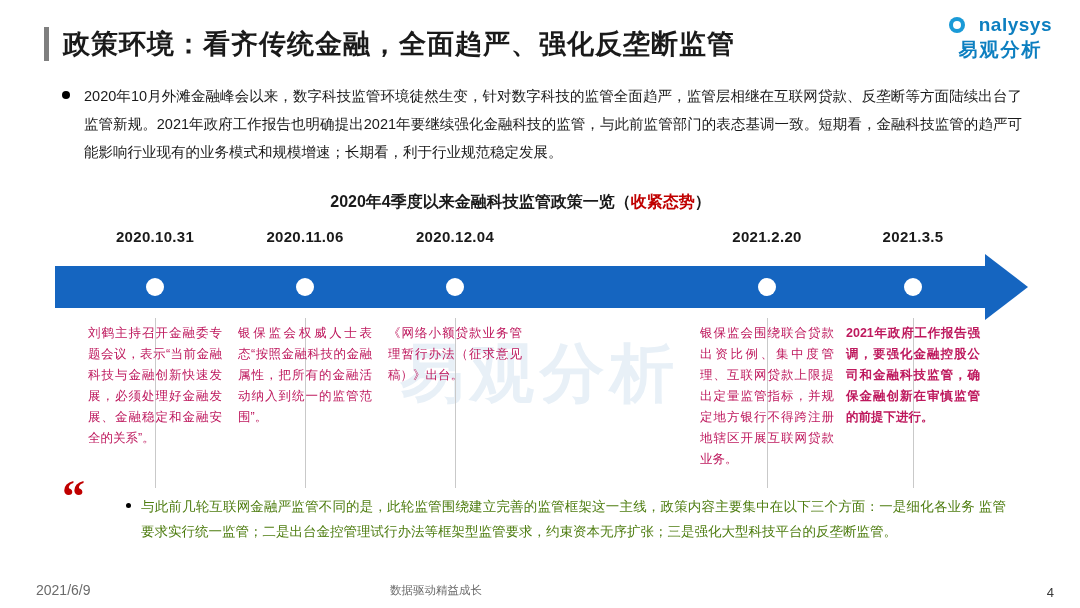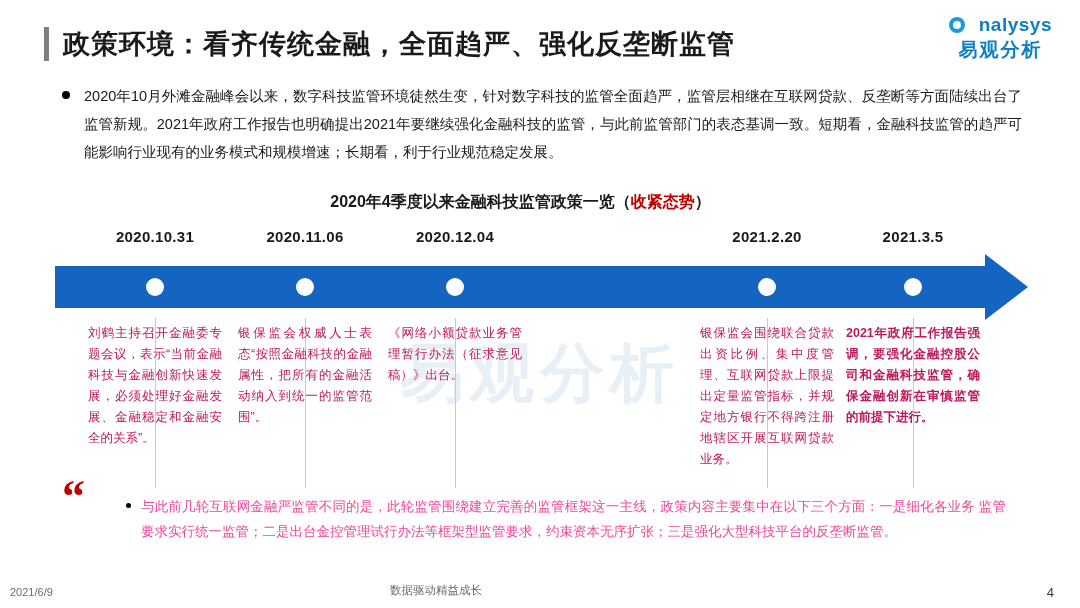--- a/index.html
+++ b/index.html
@@ -243,30 +243,30 @@
   }
   .footnote .bullet-dot {
     width: 5px;
     height: 5px;
     margin-top: 9px;
     margin-right: 10px;
   }
   .footnote-text {
     font-size: 13.5px;
     line-height: 25px;
-    color: #ec4899;
+    color: #4d7c0f;
     text-align: justify;
   }
 
   
   .footer-date {
     position: absolute;
-    left: 10px;
+    left: 36px;
     bottom: 10px;
-    font-size: 11px;
+    font-size: 14px;
     color: #6b6b6b;
     z-index: 3;
   }
   .footer-center {
     position: absolute;
     left: 0;
     bottom: 10px;
     width: 872px;
     text-align: center;
     font-size: 11.5px;

